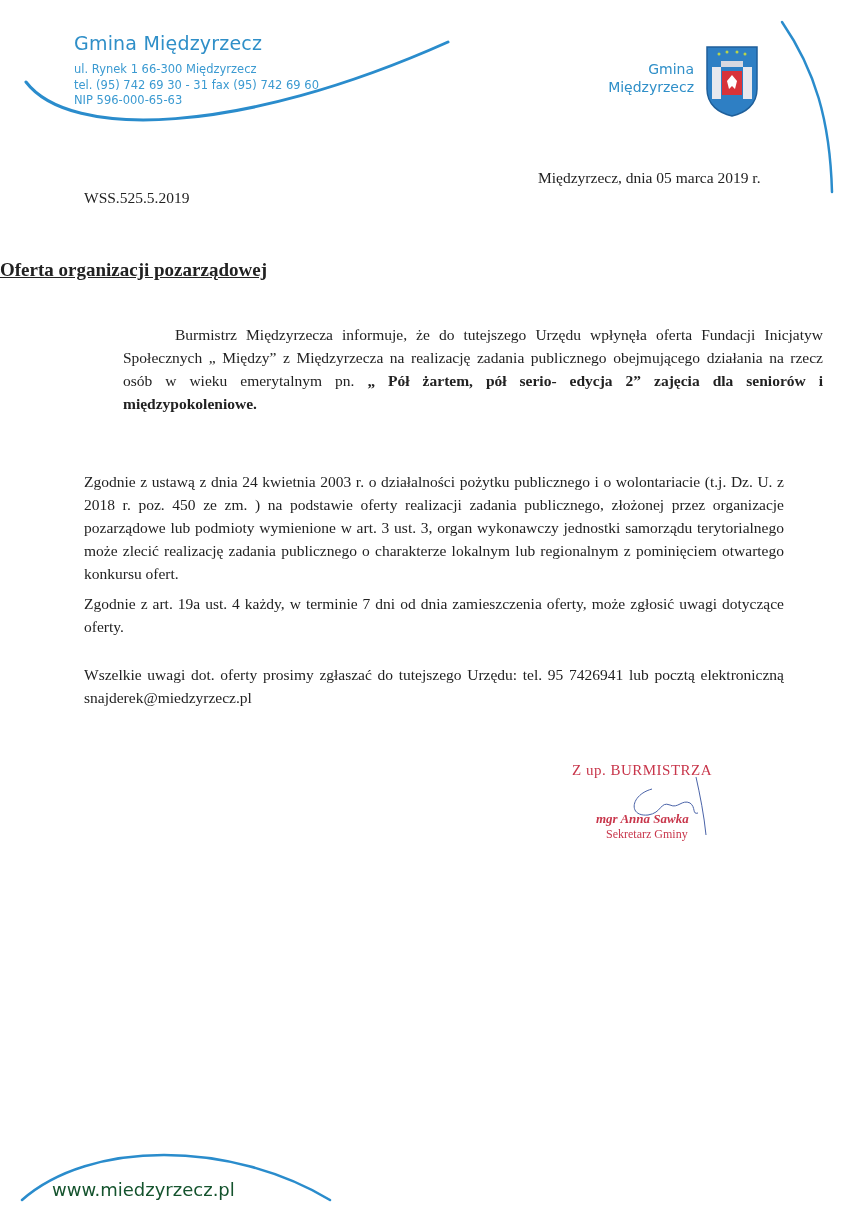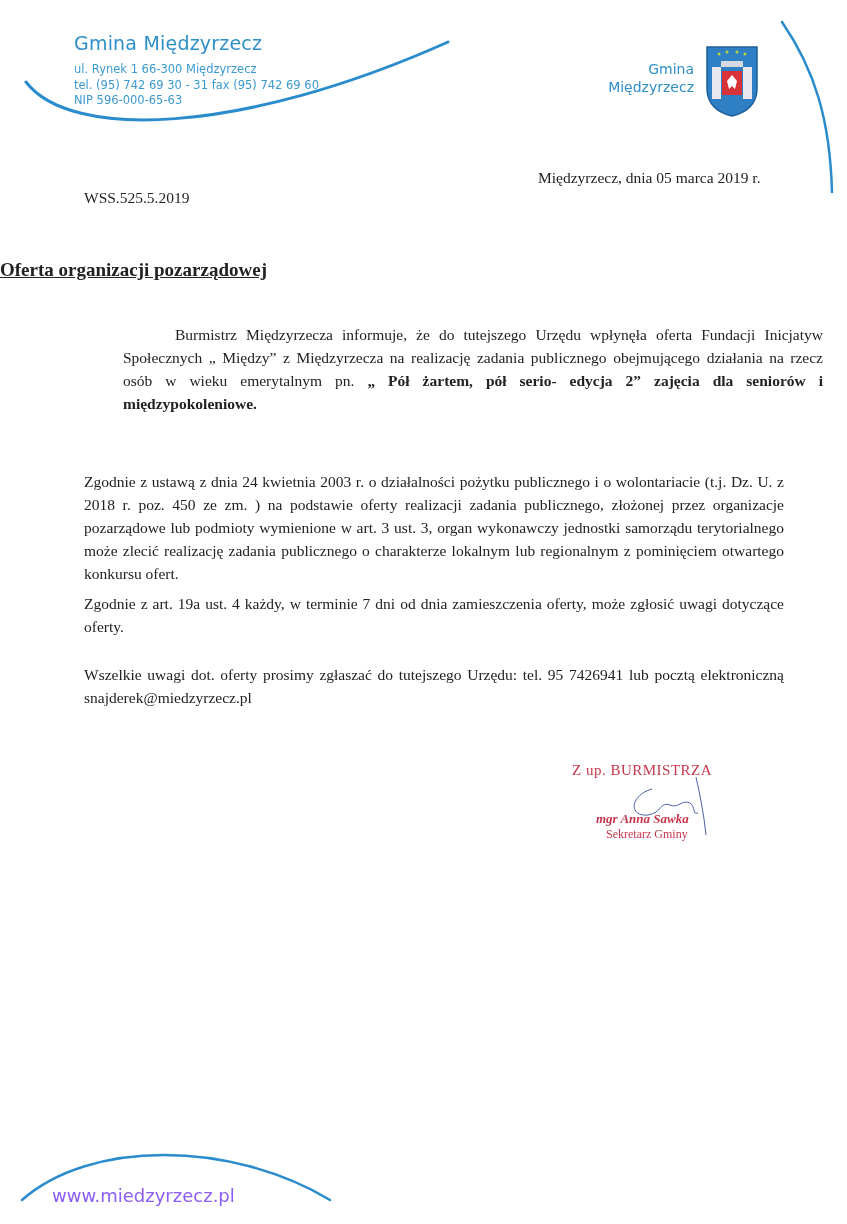--- a/index.html
+++ b/index.html
@@ -18,21 +18,21 @@
   .p1 { top: 323px; text-indent: 52px; margin-left: 39px; }
   .p2 { top: 434px; margin-top: 36px; }
   .p3 { top: 592px; }
   .p4 { top: 663px; }
   .bold { font-weight: bold; }
   .stamp { left: 572px; top: 762px; width: 220px; color: #c8364b; }
   .stamp-title { font-size: 15px; font-weight: normal; letter-spacing: 0.5px; }
   .stamp-name { position: absolute; left: 24px; top: 49px; font-size: 13px; font-style: italic; font-weight: bold; }
   .stamp-role { position: absolute; left: 34px; top: 65px; font-size: 12px; }
   .sig { left: 600px; top: 755px; }
-  .footer-url { left: 52px; top: 1179px; font-family: "DejaVu Sans", sans-serif; font-size: 18px; color: #8b5cf6; margin-top: 6px; }
+  .footer-url { left: 52px; top: 1179px; font-family: "DejaVu Sans", sans-serif; font-size: 18px; color: #14532d; }
   .swoosh { left: 0; top: 0; }
 </style>
 </head>
 <body>
 
 <svg class="abs swoosh" width="847" height="1224" viewBox="0 0 847 1224">
   <path d="M26 82 C 70 140, 240 135, 448 42" stroke="#2a8ccc" stroke-width="3" fill="none" stroke-linecap="round"></path>
   <path d="M782 22 C 815 70, 830 120, 832 192" stroke="#2a8ccc" stroke-width="2.5" fill="none" stroke-linecap="round"></path>
   <path d="M22 1200 C 90 1140, 230 1140, 330 1200" stroke="#2a8ccc" stroke-width="2.5" fill="none" stroke-linecap="round"></path>
 </svg>

